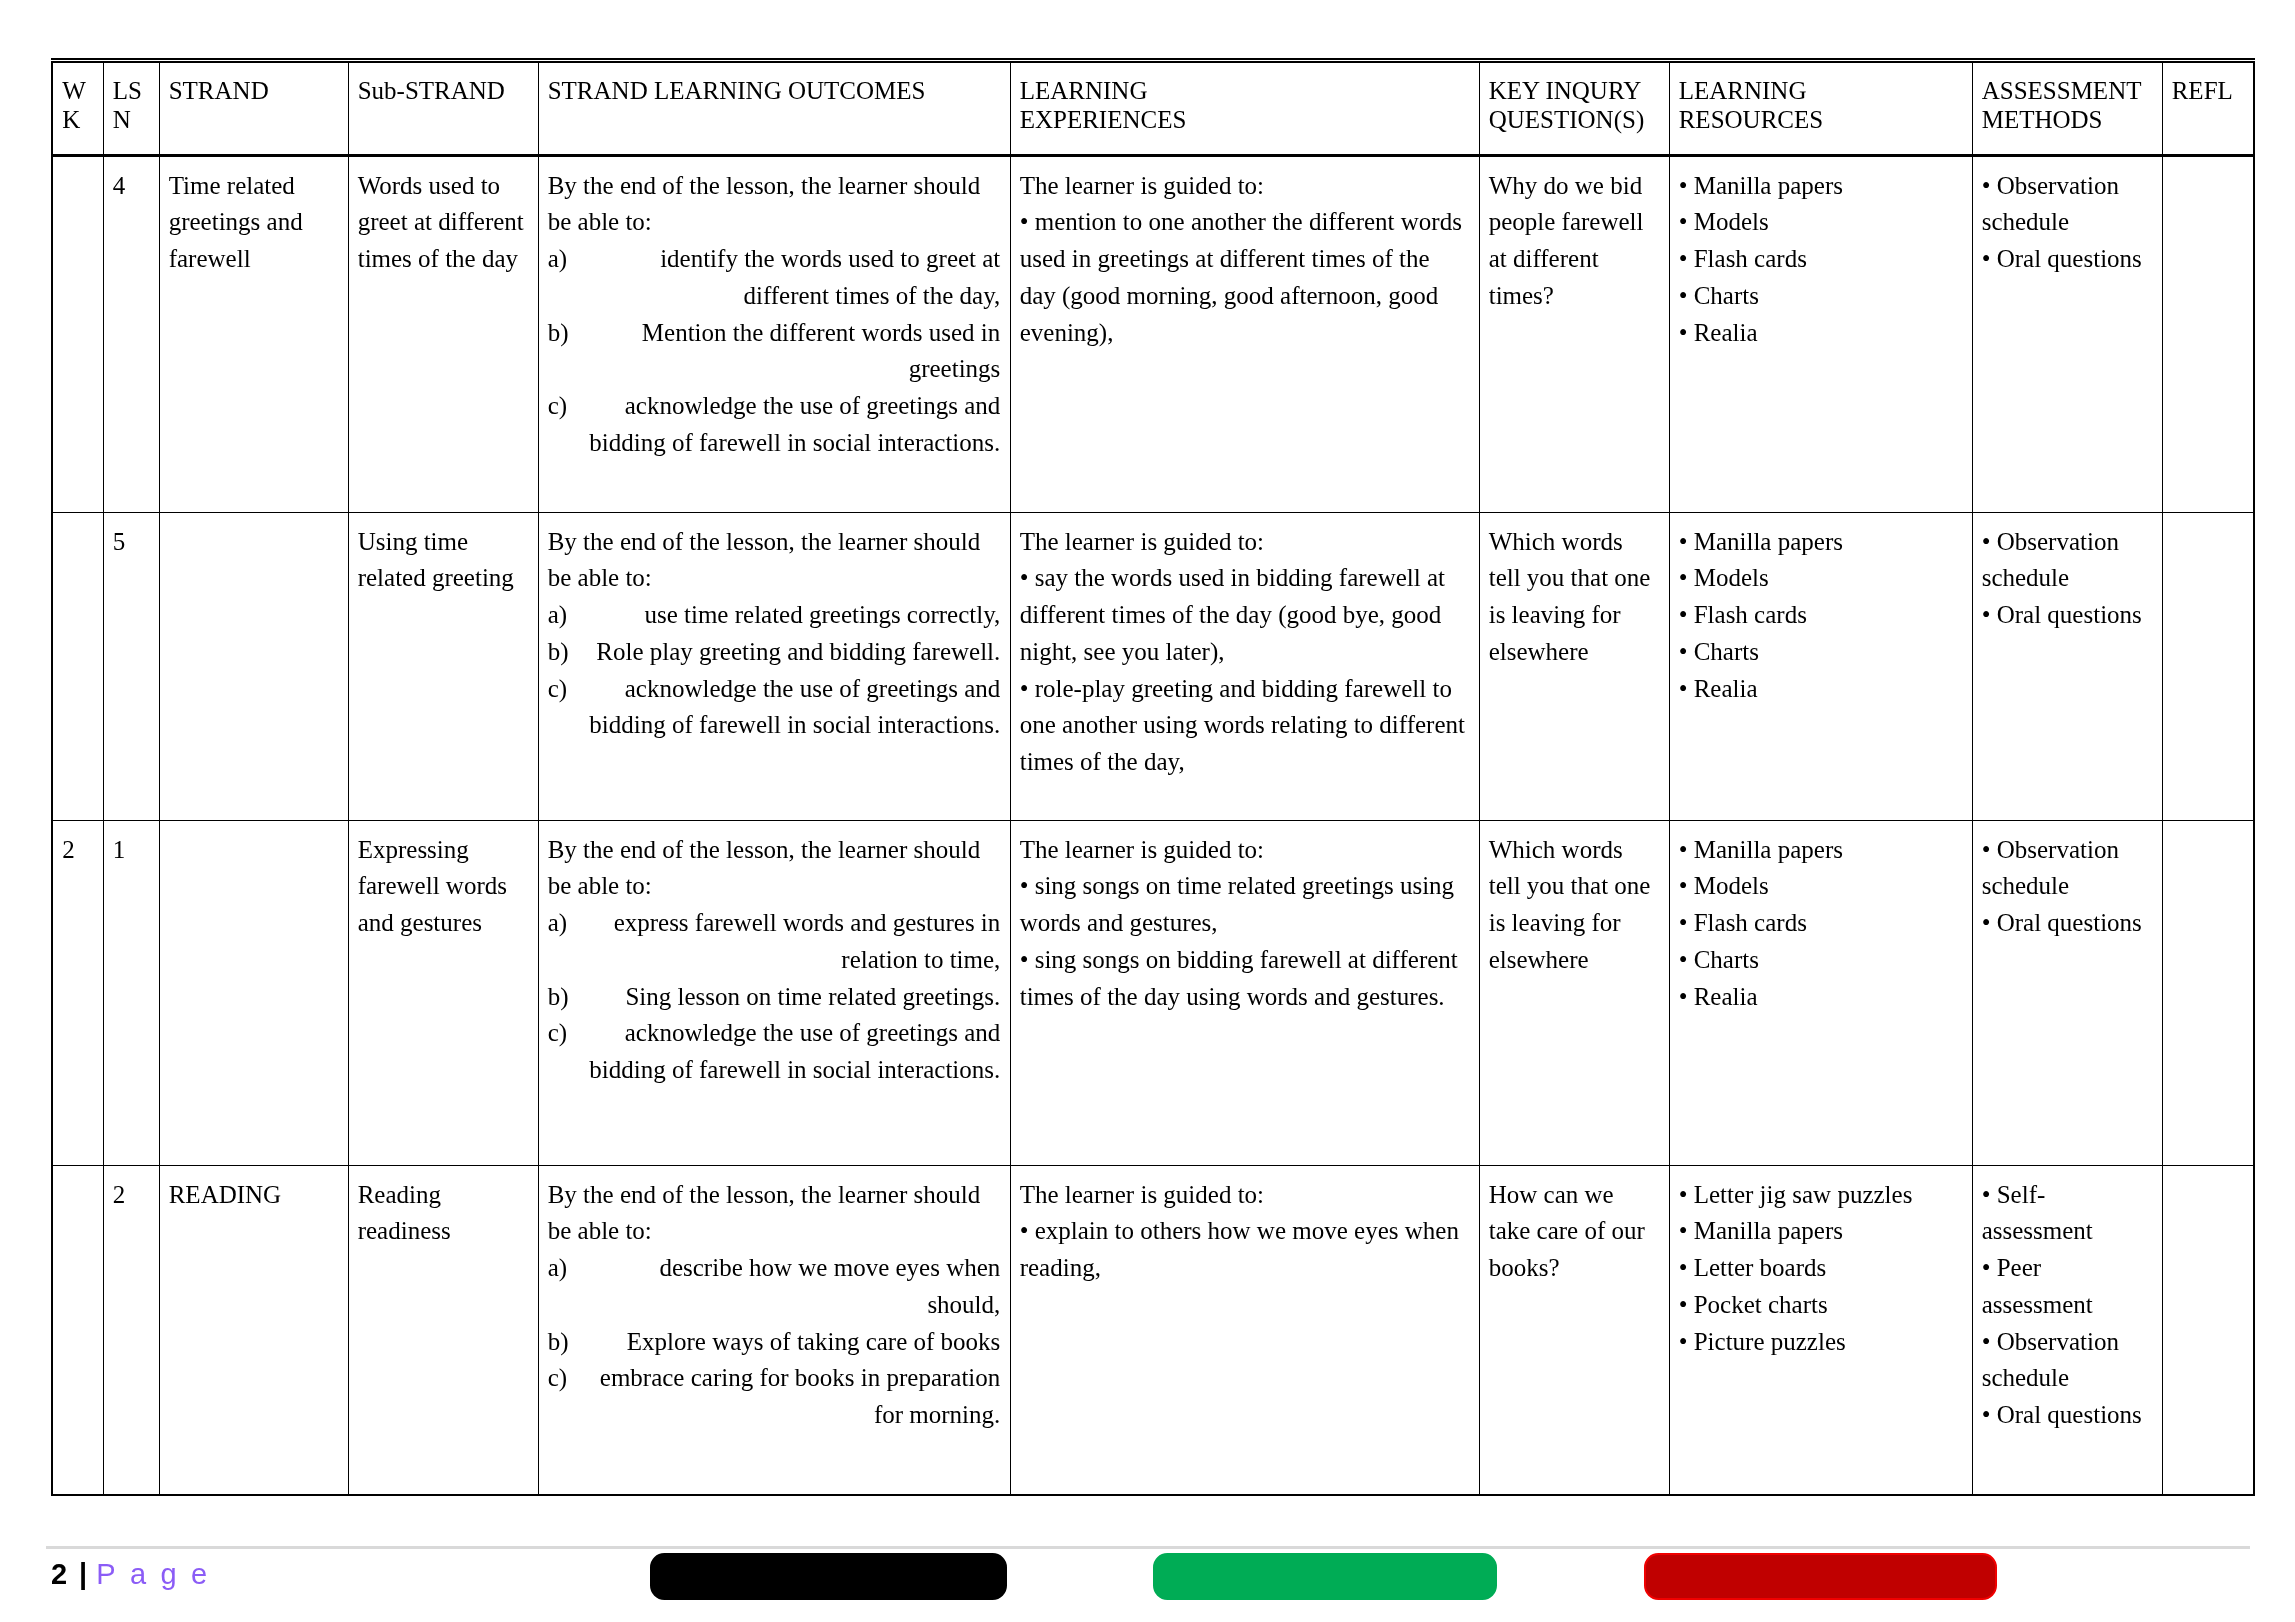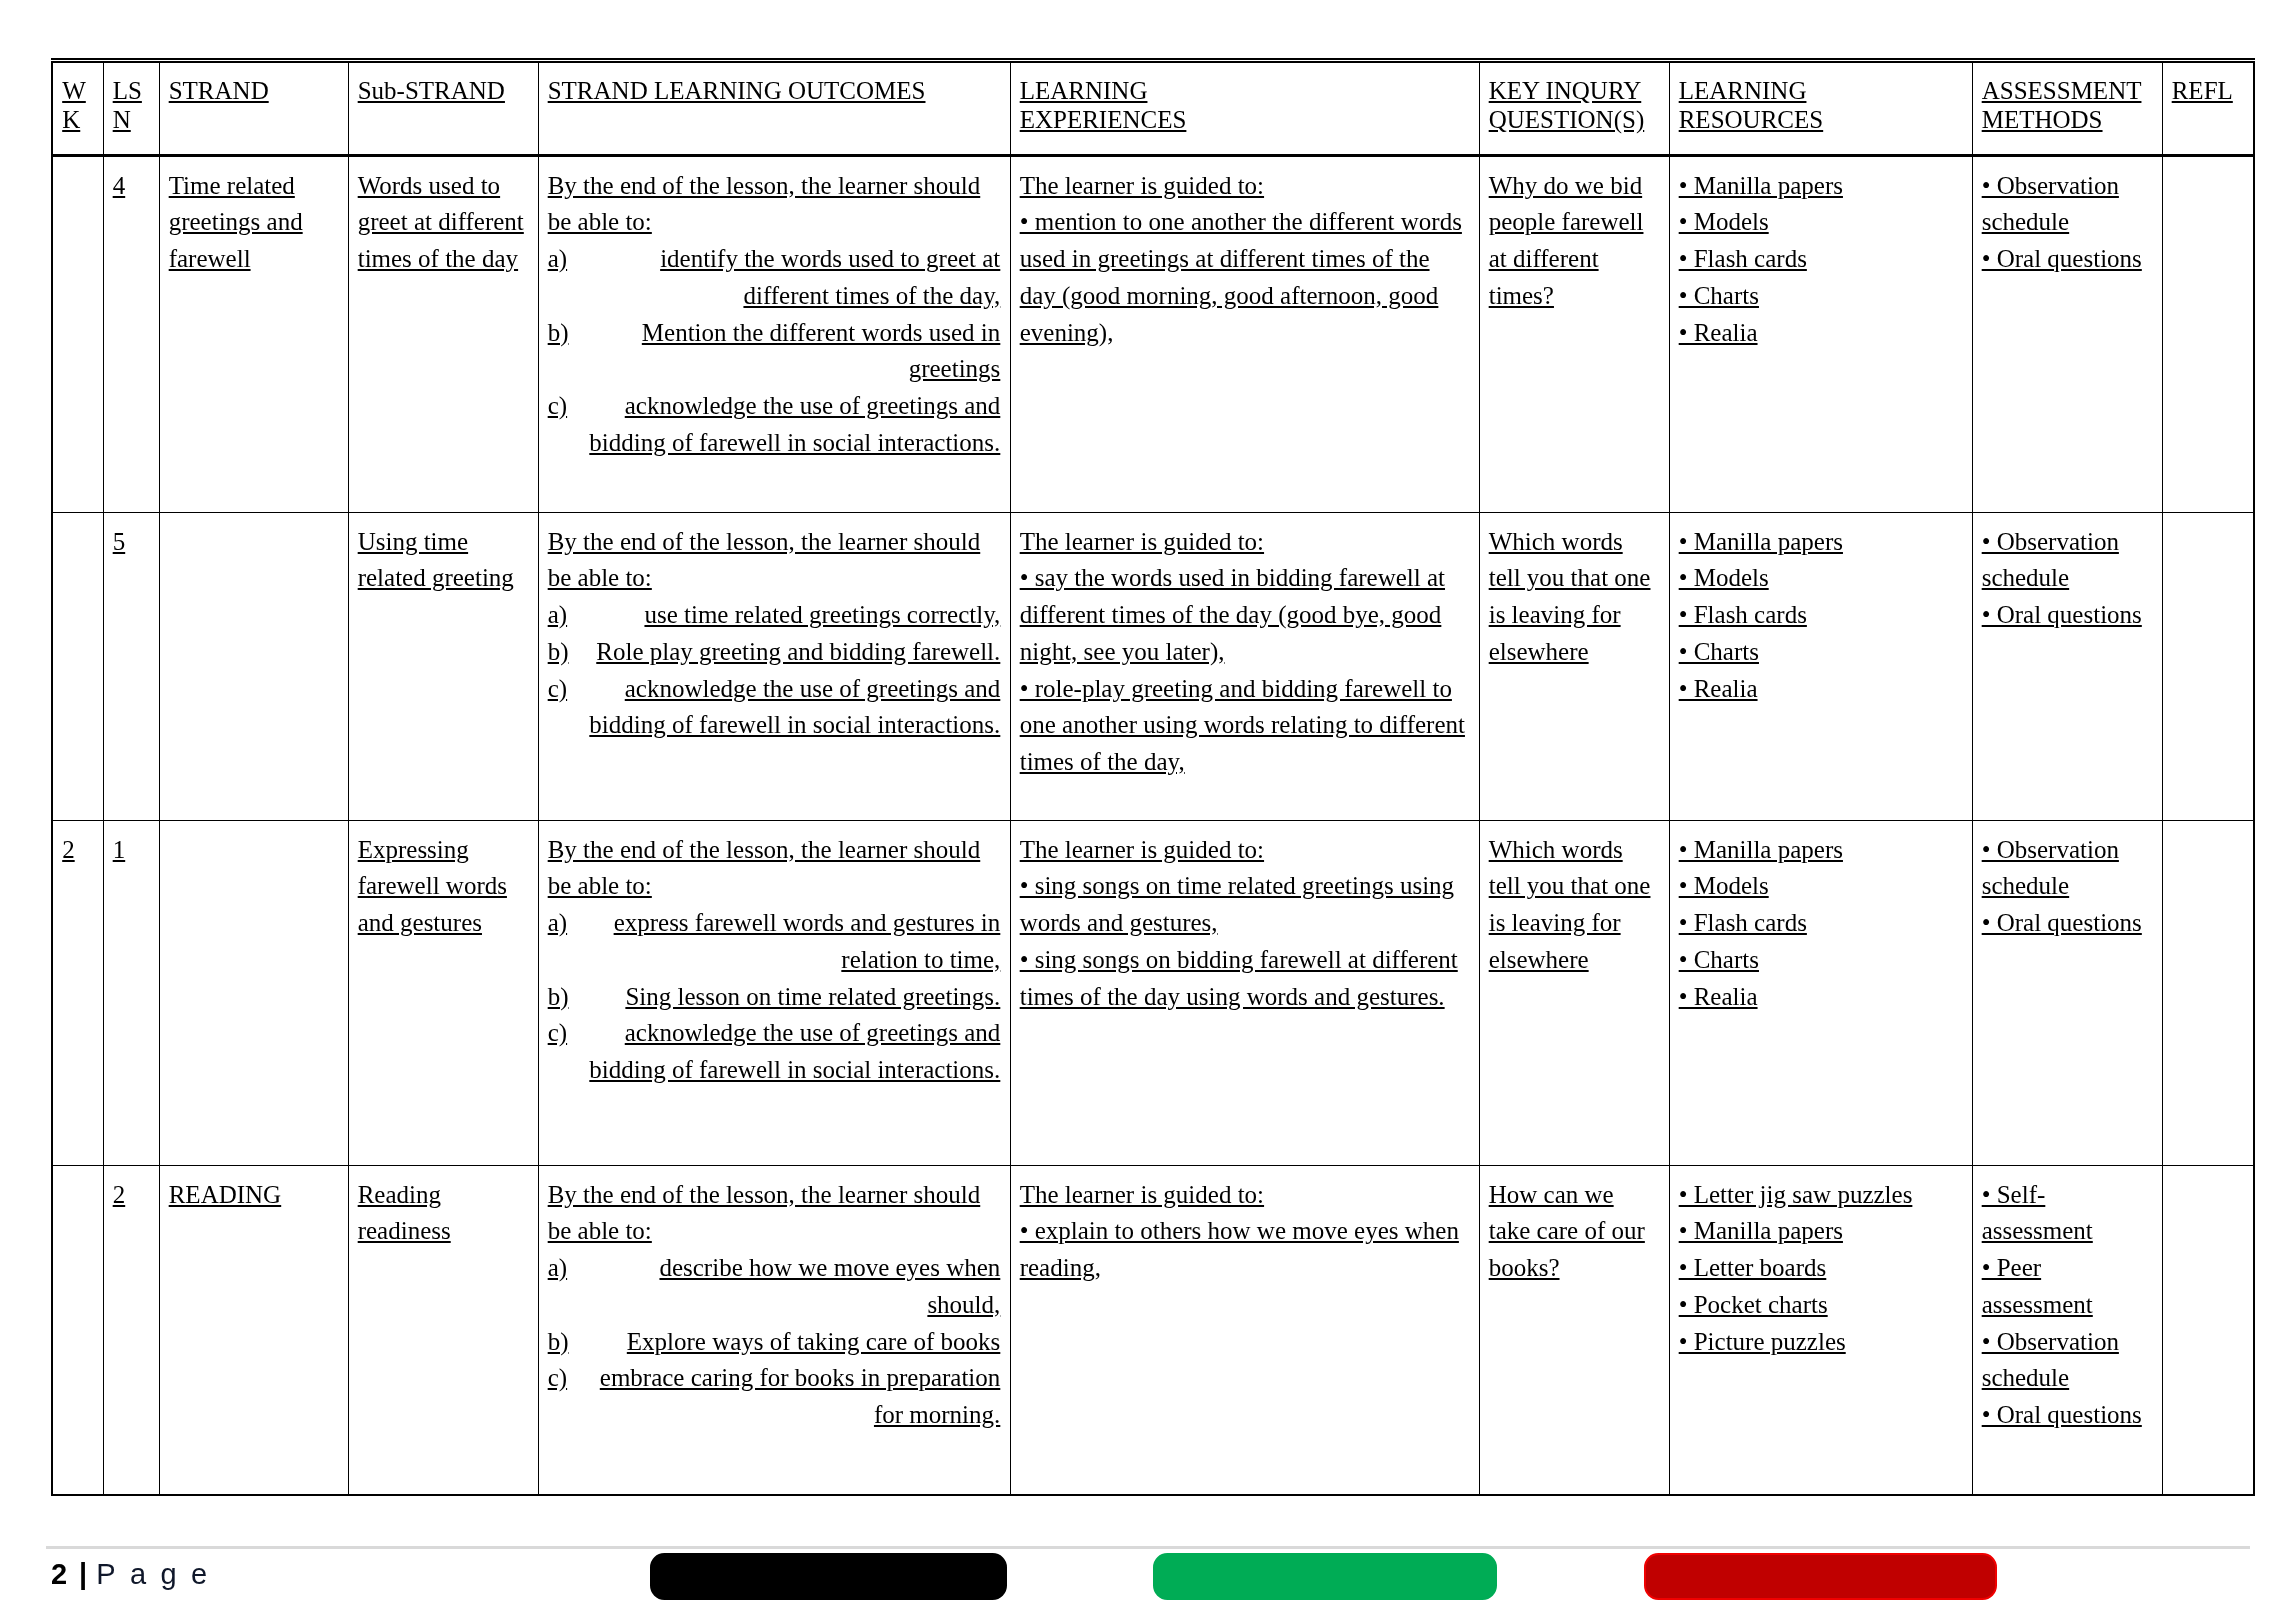--- a/index.html
+++ b/index.html
@@ -25,21 +25,20 @@
   }
   table.scheme th, table.scheme td {
     border: 1.3px solid #000;
     vertical-align: top;
     padding: 10.5px 9.2px;
     font-size: 25px;
     line-height: 1.47;
     font-weight: normal;
     text-align: left;
     overflow: hidden;
-    text-decoration: underline;
   }
   table.scheme thead th {
     line-height: 1.17;
     white-space: pre-line;
     border-bottom: 3.9px solid #000;
     padding-top: 13px;
     overflow-wrap: break-word;
   }
   tr.hdr    { height: 95px; }
   tr.row-0  { height: 357px; }
@@ -277,21 +276,21 @@
             <div class="bullet-line">• Oral questions</div>
           </td>
           <td class="col-refl"></td>
         </tr>
       </tbody>
   </table>
 
   <div class="footer-rule" style="background: rgb(217, 217, 217);"></div>
 
   <div class="footer-text">
-    <span class="num">2</span><span class="sep">|</span><span class="pgword" style="color: #0f172a;">Page</span>
+    <span class="num">2</span><span class="sep">|</span><span class="pgword" style="color: #8b5cf6;">Page</span>
   </div>
 
   <div class="pill pill-1" style="background: rgb(0, 0, 0); border: 2.6px solid rgb(0, 0, 0);"></div>
   <div class="pill pill-2" style="background: rgb(0, 172, 85); border: 2.6px solid rgb(0, 172, 85);"></div>
   <div class="pill pill-3" style="background: rgb(192, 0, 0); border: 2.6px solid rgb(240, 0, 0);"></div>
 
 </div>
 
 
 </body></html>

